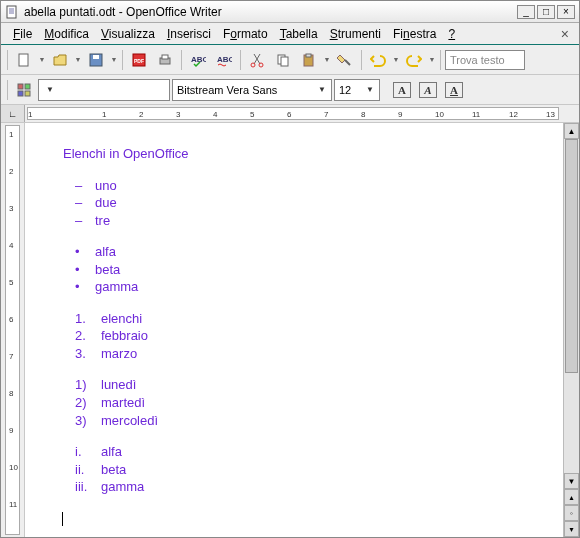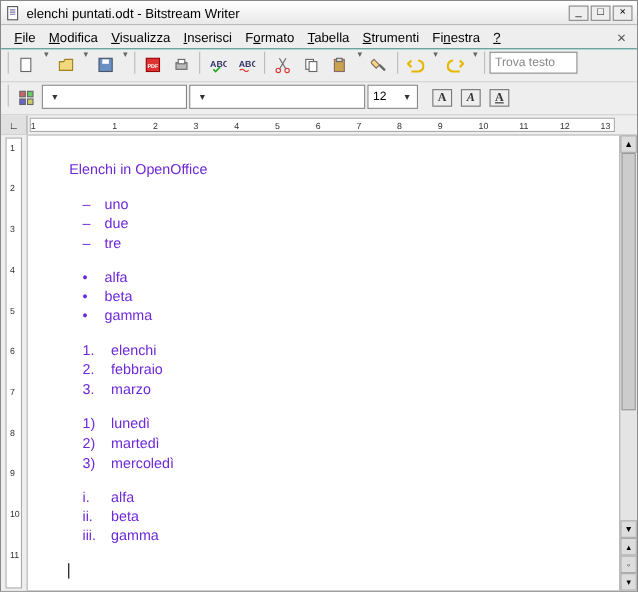--- a/index.html
+++ b/index.html
@@ -6,21 +6,21 @@
 body { font-family: sans-serif; font-size: 11px; background: #fff; width: 580px; height: 538px; overflow: hidden; border: 1px solid #888; }
 .titlebar { height: 22px; background: linear-gradient(#fff,#e8e8e8); border-bottom: 1px solid #aaa; display: flex; align-items: center; padding: 0 4px; gap: 5px; }
 .titlebar-doc-icon { width: 14px; height: 14px; display: inline-flex; align-items: center; justify-content: center; }
 .titlebar-title { flex: 1; font-size: 12px; color: #000; }
 .titlebar-btns { display: flex; gap: 2px; }
 .titlebar-btn { width: 18px; height: 14px; border: 1px solid #888; background: #eee; font-size: 10px; display: flex; align-items: center; justify-content: center; cursor: pointer; }
 .menubar { height: 22px; display: flex; align-items: center; padding: 2px 6px; border-bottom: 1px solid #0f766e; background: #eee; }
 .menu-item { padding: 2px 6px; font-size: 12px; color: #000; cursor: pointer; }
 .menu-item u { text-decoration: underline; }
 .close-doc { margin-left: auto; font-size: 14px; color: #555; cursor: pointer; padding: 0 4px; }
-.toolbar { height: 30px; background: #eee; border-bottom: 1px solid #c8c8c8; display: flex; align-items: flex-start; padding: 2px 4px; gap: 2px; }
+.toolbar { height: 30px; background: #eee; border-bottom: 1px solid #c8c8c8; display: flex; align-items: center; padding: 2px 4px; gap: 2px; }
 .tb-btn { width: 24px; height: 24px; border: 1px solid transparent; display: flex; align-items: center; justify-content: center; cursor: pointer; border-radius: 2px; color: #333; }
 .tb-sep { width: 1px; height: 20px; background: #bbb; margin: 0 2px; }
 .tb-drop { width: 8px; display: flex; align-items: center; justify-content: center; font-size: 7px; color: #666; }
 .tb-combo { height: 22px; border: 1px solid #888; background: #fff; display: flex; align-items: center; padding: 0 2px 0 4px; font-size: 11px; }
 .tb-combo input { border: none; outline: none; font-size: 11px; width: 100%; background: transparent; }
 .tb-combo-arrow { font-size: 8px; color: #333; padding: 0 3px; cursor: pointer; }
 .tb-boxed { border: 1px solid #777; width: 18px; height: 16px; display: flex; align-items: center; justify-content: center; font-weight: bold; font-family: serif; }
 .ruler { height: 18px; background: #eee; border-bottom: 1px solid #c8c8c8; display: flex; }
 .ruler-corner { width: 24px; background: #e0e0e0; border-right: 1px solid #aaa; display: flex; align-items: center; justify-content: center; font-size: 9px; }
 .ruler-strip { flex: 1; position: relative; background: #fff; border: 1px solid #aaa; margin: 2px 20px 2px 2px; font-size: 8px; overflow: hidden; }
@@ -48,21 +48,21 @@
 </head>
 <body>
 
 <div class="titlebar">
   <span class="titlebar-doc-icon">
     <svg width="14" height="14" viewBox="0 0 14 14">
         <rect x="2" y="1" width="9" height="12" fill="#fff" stroke="#555"></rect>
         <path d="M4 4h5M4 6h5M4 8h5" stroke="#77a" stroke-width="1"></path>
       </svg>
   </span>
-  <span class="titlebar-title">elenchi puntati.odt - Bitstream Writer</span>
+  <span class="titlebar-title">abella puntati.odt - OpenOffice Writer</span>
   <div class="titlebar-btns">
     <div class="titlebar-btn">_</div>
     <div class="titlebar-btn">□</div>
     <div class="titlebar-btn">×</div>
   </div>
 </div>
 
 <div class="menubar">
   <span class="menu-item"><u>F</u>ile</span>
   <span class="menu-item"><u>M</u>odifica</span>
@@ -176,20 +176,21 @@
         <rect x="2" y="2" width="5" height="5" fill="#c66" stroke="#666"></rect>
         <rect x="9" y="2" width="5" height="5" fill="#6c6" stroke="#666"></rect>
         <rect x="2" y="9" width="5" height="5" fill="#66c" stroke="#666"></rect>
         <rect x="9" y="9" width="5" height="5" fill="#cc6" stroke="#666"></rect>
       </svg>
     </div>
   <div class="tb-combo" style="width:132px">
     <span class="tb-combo-arrow">▼</span>
   </div>
   <div class="tb-combo" style="width:160px">
+    <input type="text" value="Bitstream Vera Sans" style="">
     <span class="tb-combo-arrow">▼</span>
   </div>
   <div class="tb-combo" style="width:46px">
     <input type="text" value="12" style="">
     <span class="tb-combo-arrow">▼</span>
   </div>
   <div style="width:6px"></div>
   <div class="tb-btn">
       <div class="tb-boxed" style="font-weight:bold">A</div>
     </div>

